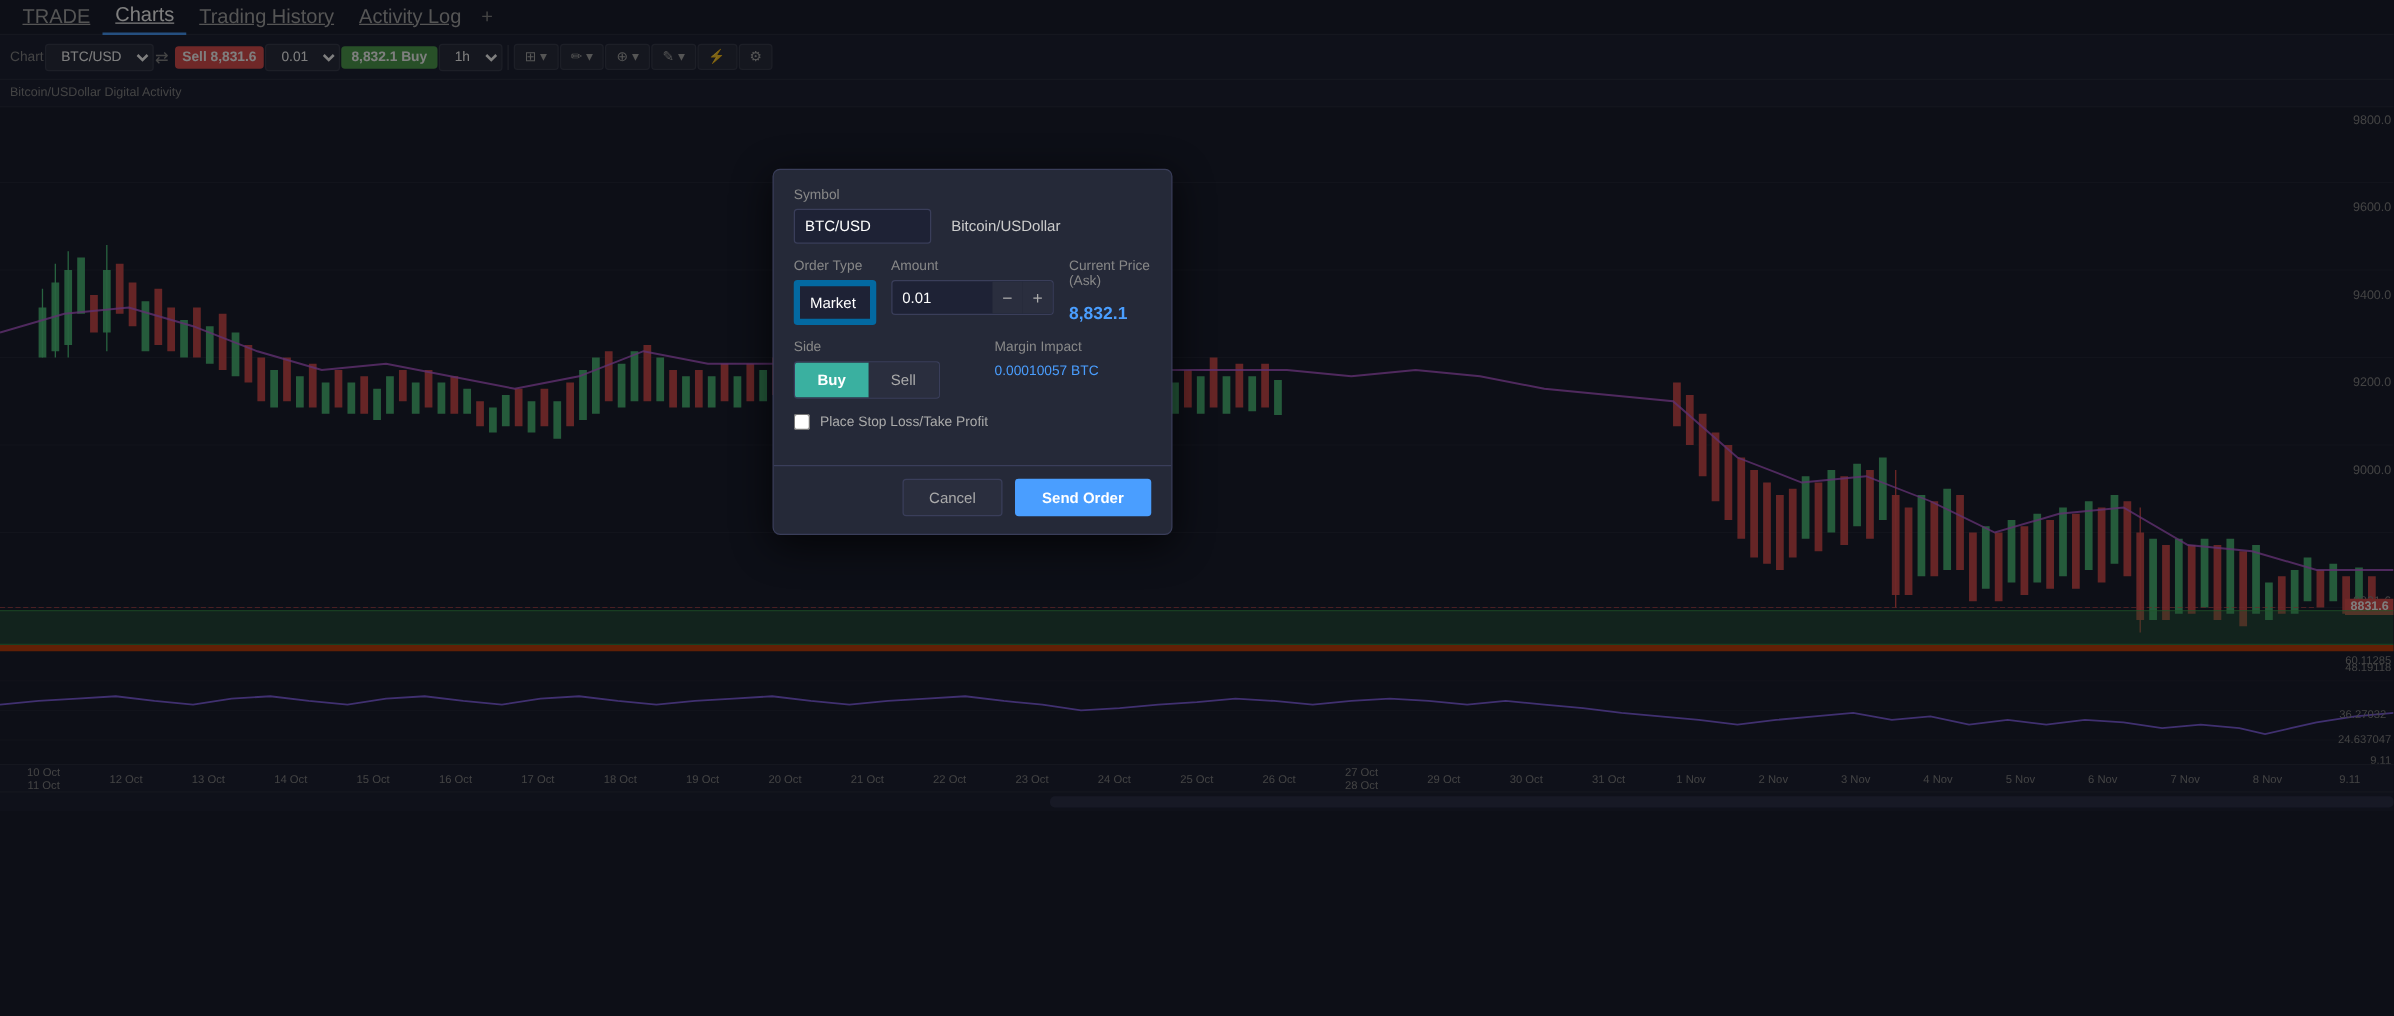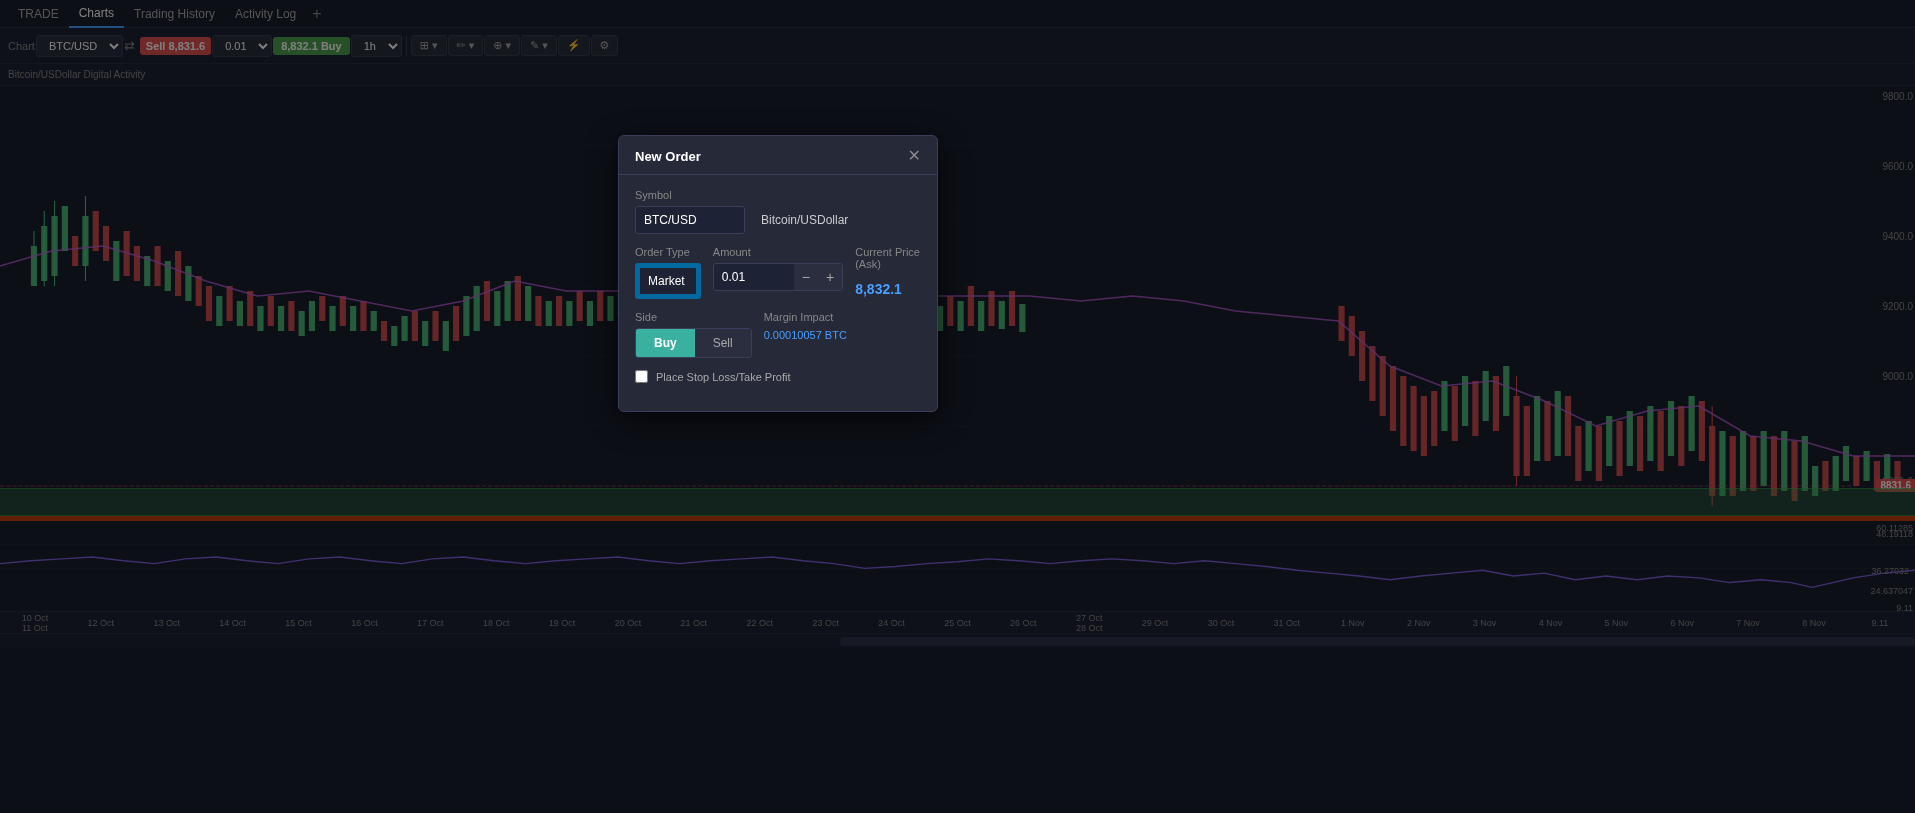--- a/index.html
+++ b/index.html
@@ -10,23 +10,23 @@
       display: flex; align-items: center;
       background: #1a1e2e;
       border-bottom: 1px solid #2a2e3e;
       height: 28px;
       padding: 0 8px;
     }
     .top-nav-item {
       padding: 4px 10px;
       color: #aaa;
       cursor: pointer;
-      font-size: 12px;
+      font-size: 16px;
       height: 28px;
-      display: flex; align-items: center;
+      display: flex; align-items: center; text-decoration: underline;
     }
     .top-nav-item.active {
       color: #fff;
       border-bottom: 2px solid #4a9eff;
     }
     .top-nav-plus {
       color: #888;
       font-size: 16px;
       cursor: pointer;
       padding: 0 6px;
@@ -308,21 +308,21 @@
       padding-top: 6px;
       display: block;
     }
     .side-row {
       display: flex;
       gap: 12px;
       align-items: flex-start;
       margin-bottom: 12px;
     }
     .side-group { flex: 1; }
-    .margin-group { flex: 1.5; }
+    .margin-group { flex: 1.5; margin-left: 32px; }
     .side-buttons {
       display: flex;
       gap: 0;
       border-radius: 3px;
       overflow: hidden;
       border: 1px solid #3a3e5a;
     }
     .side-btn-buy {
       background: #3ab0a0;
       color: #fff;
@@ -673,24 +673,20 @@
   <span class="x-label">8 Nov</span>
   <span class="x-label">9.11</span>
 </div>
 
 <div class="scrollbar-area">
   <div class="scrollbar-thumb"></div>
 </div>
 
 <div class="modal-overlay">
   <div class="modal">
-    <div class="modal-header">
-      <span class="modal-title">New Order</span>
-      <span class="modal-close">✕</span>
-    </div>
     <div class="modal-body">
 
       <div class="form-row">
         <span class="form-label">Symbol</span>
         <div style="display:flex;align-items:center;gap:8px;">
           <input type="text" class="symbol-input" value="BTC/USD" style="">
           <span class="symbol-desc">Bitcoin/USDollar</span>
         </div>
       </div>
 
@@ -729,14 +725,18 @@
           <span class="form-label">Margin Impact</span>
           <span class="margin-val">0.00010057 BTC</span>
         </div>
       </div>
 
       <div class="stoploss-row">
         <input type="checkbox" class="stoploss-check" style="">
         <span class="stoploss-label">Place Stop Loss/Take Profit</span>
       </div>
     </div>
+    <div class="modal-footer">
+      <button class="btn-cancel">Cancel</button>
+      <button class="btn-send">Send Order</button>
+    </div>
   </div>
 </div>
 
 </body></html>

